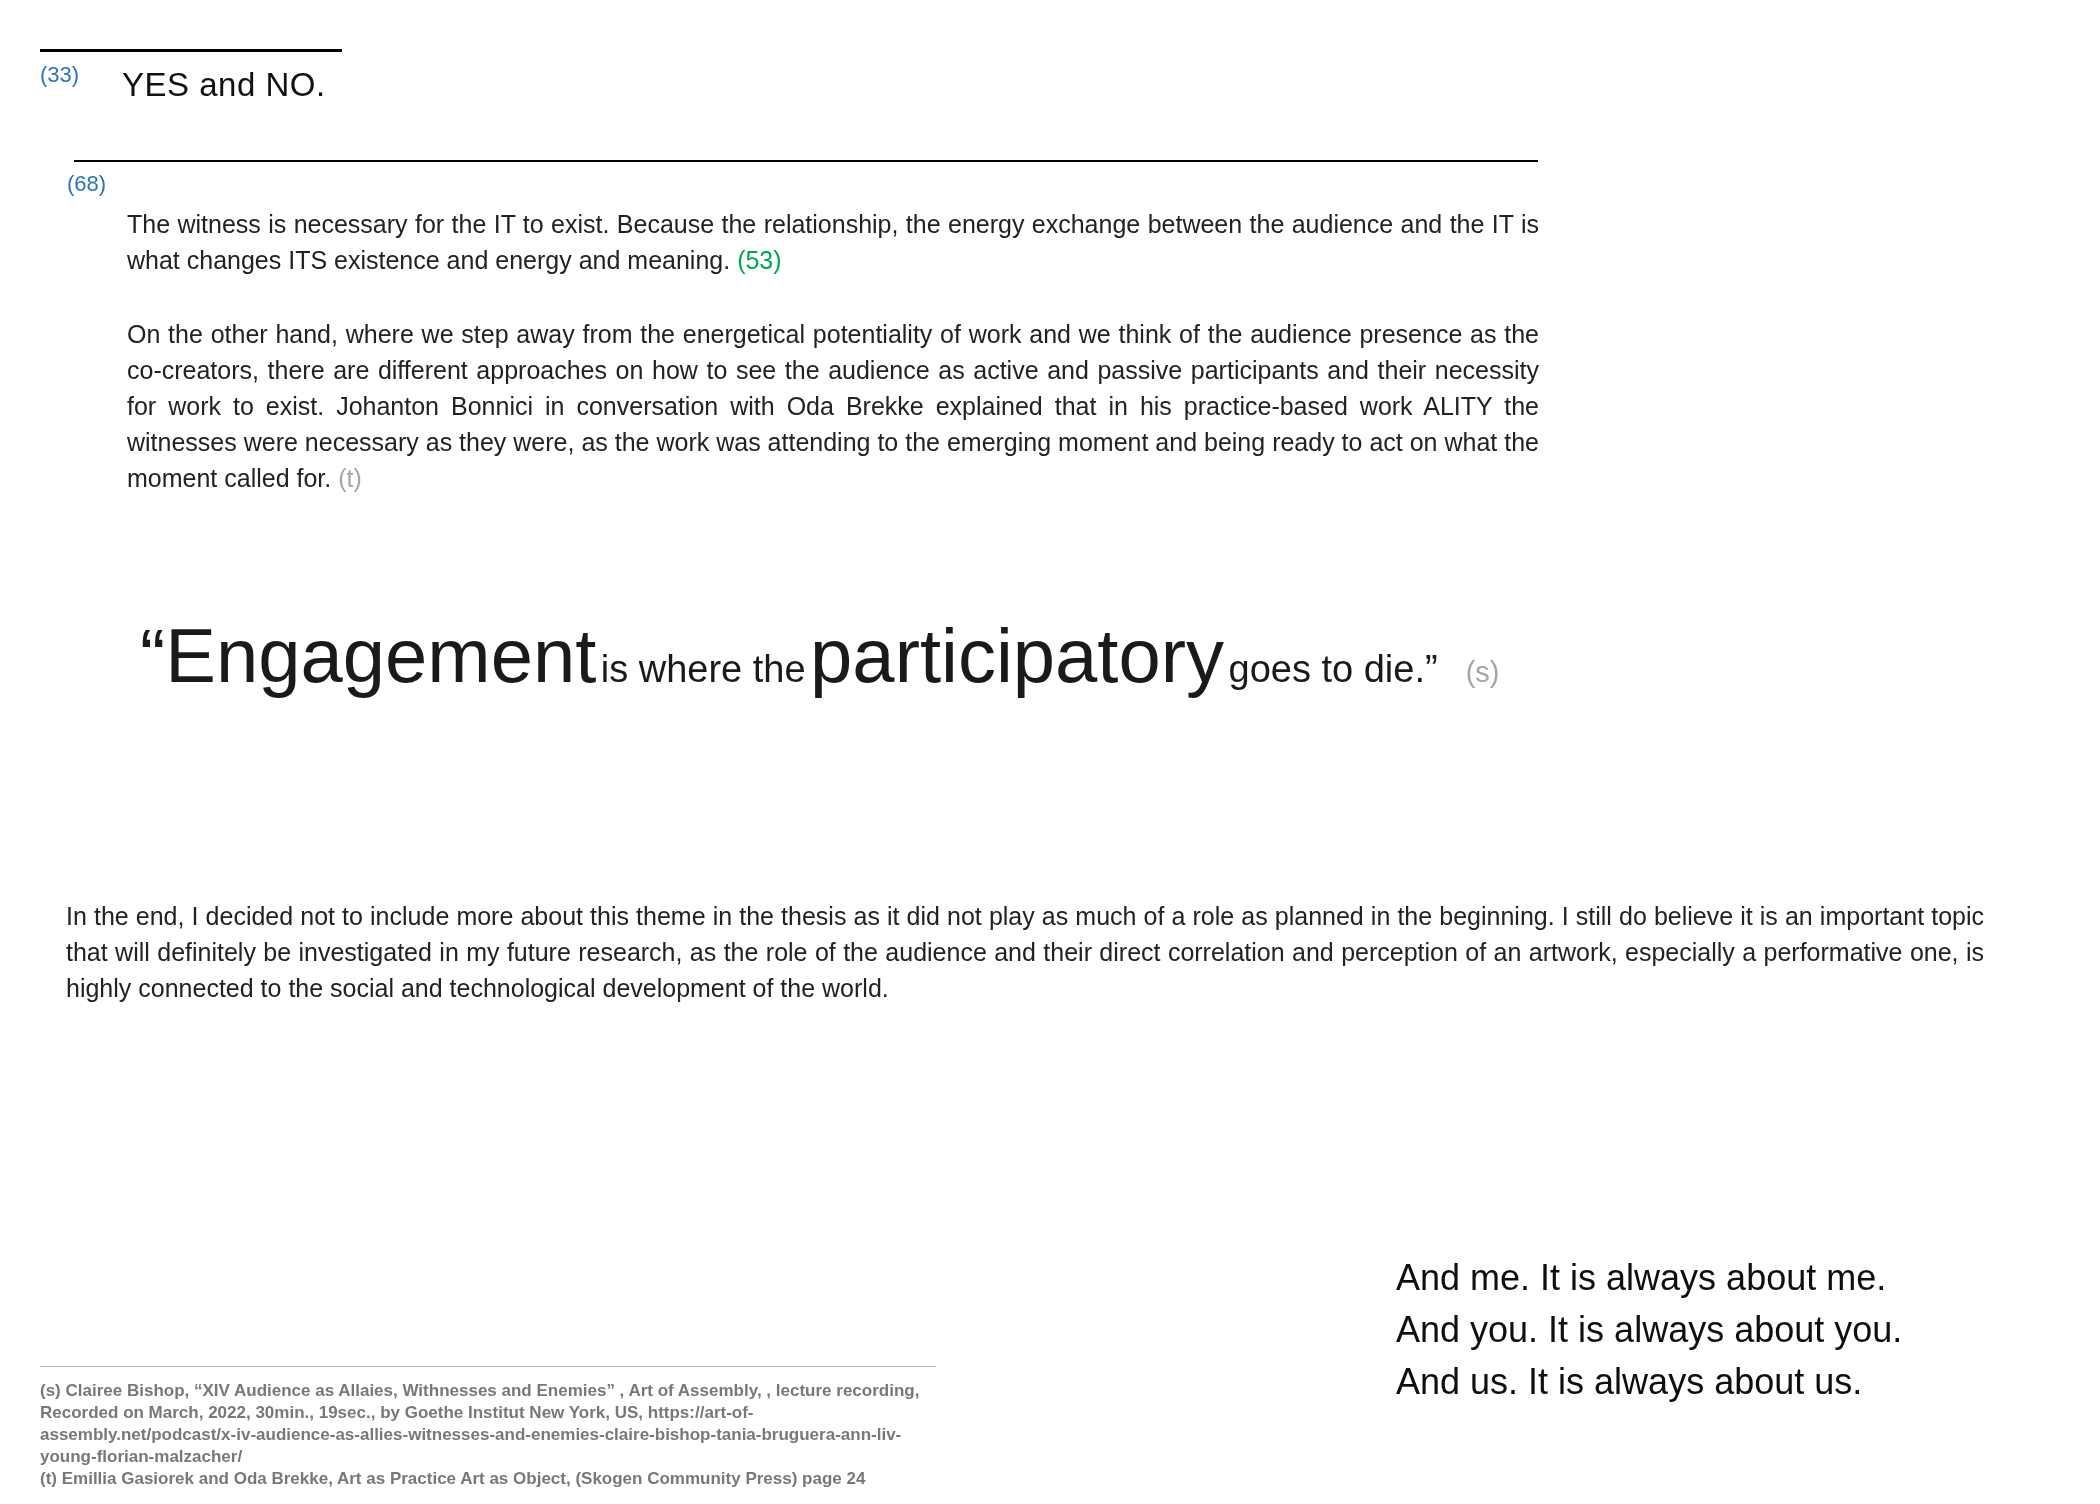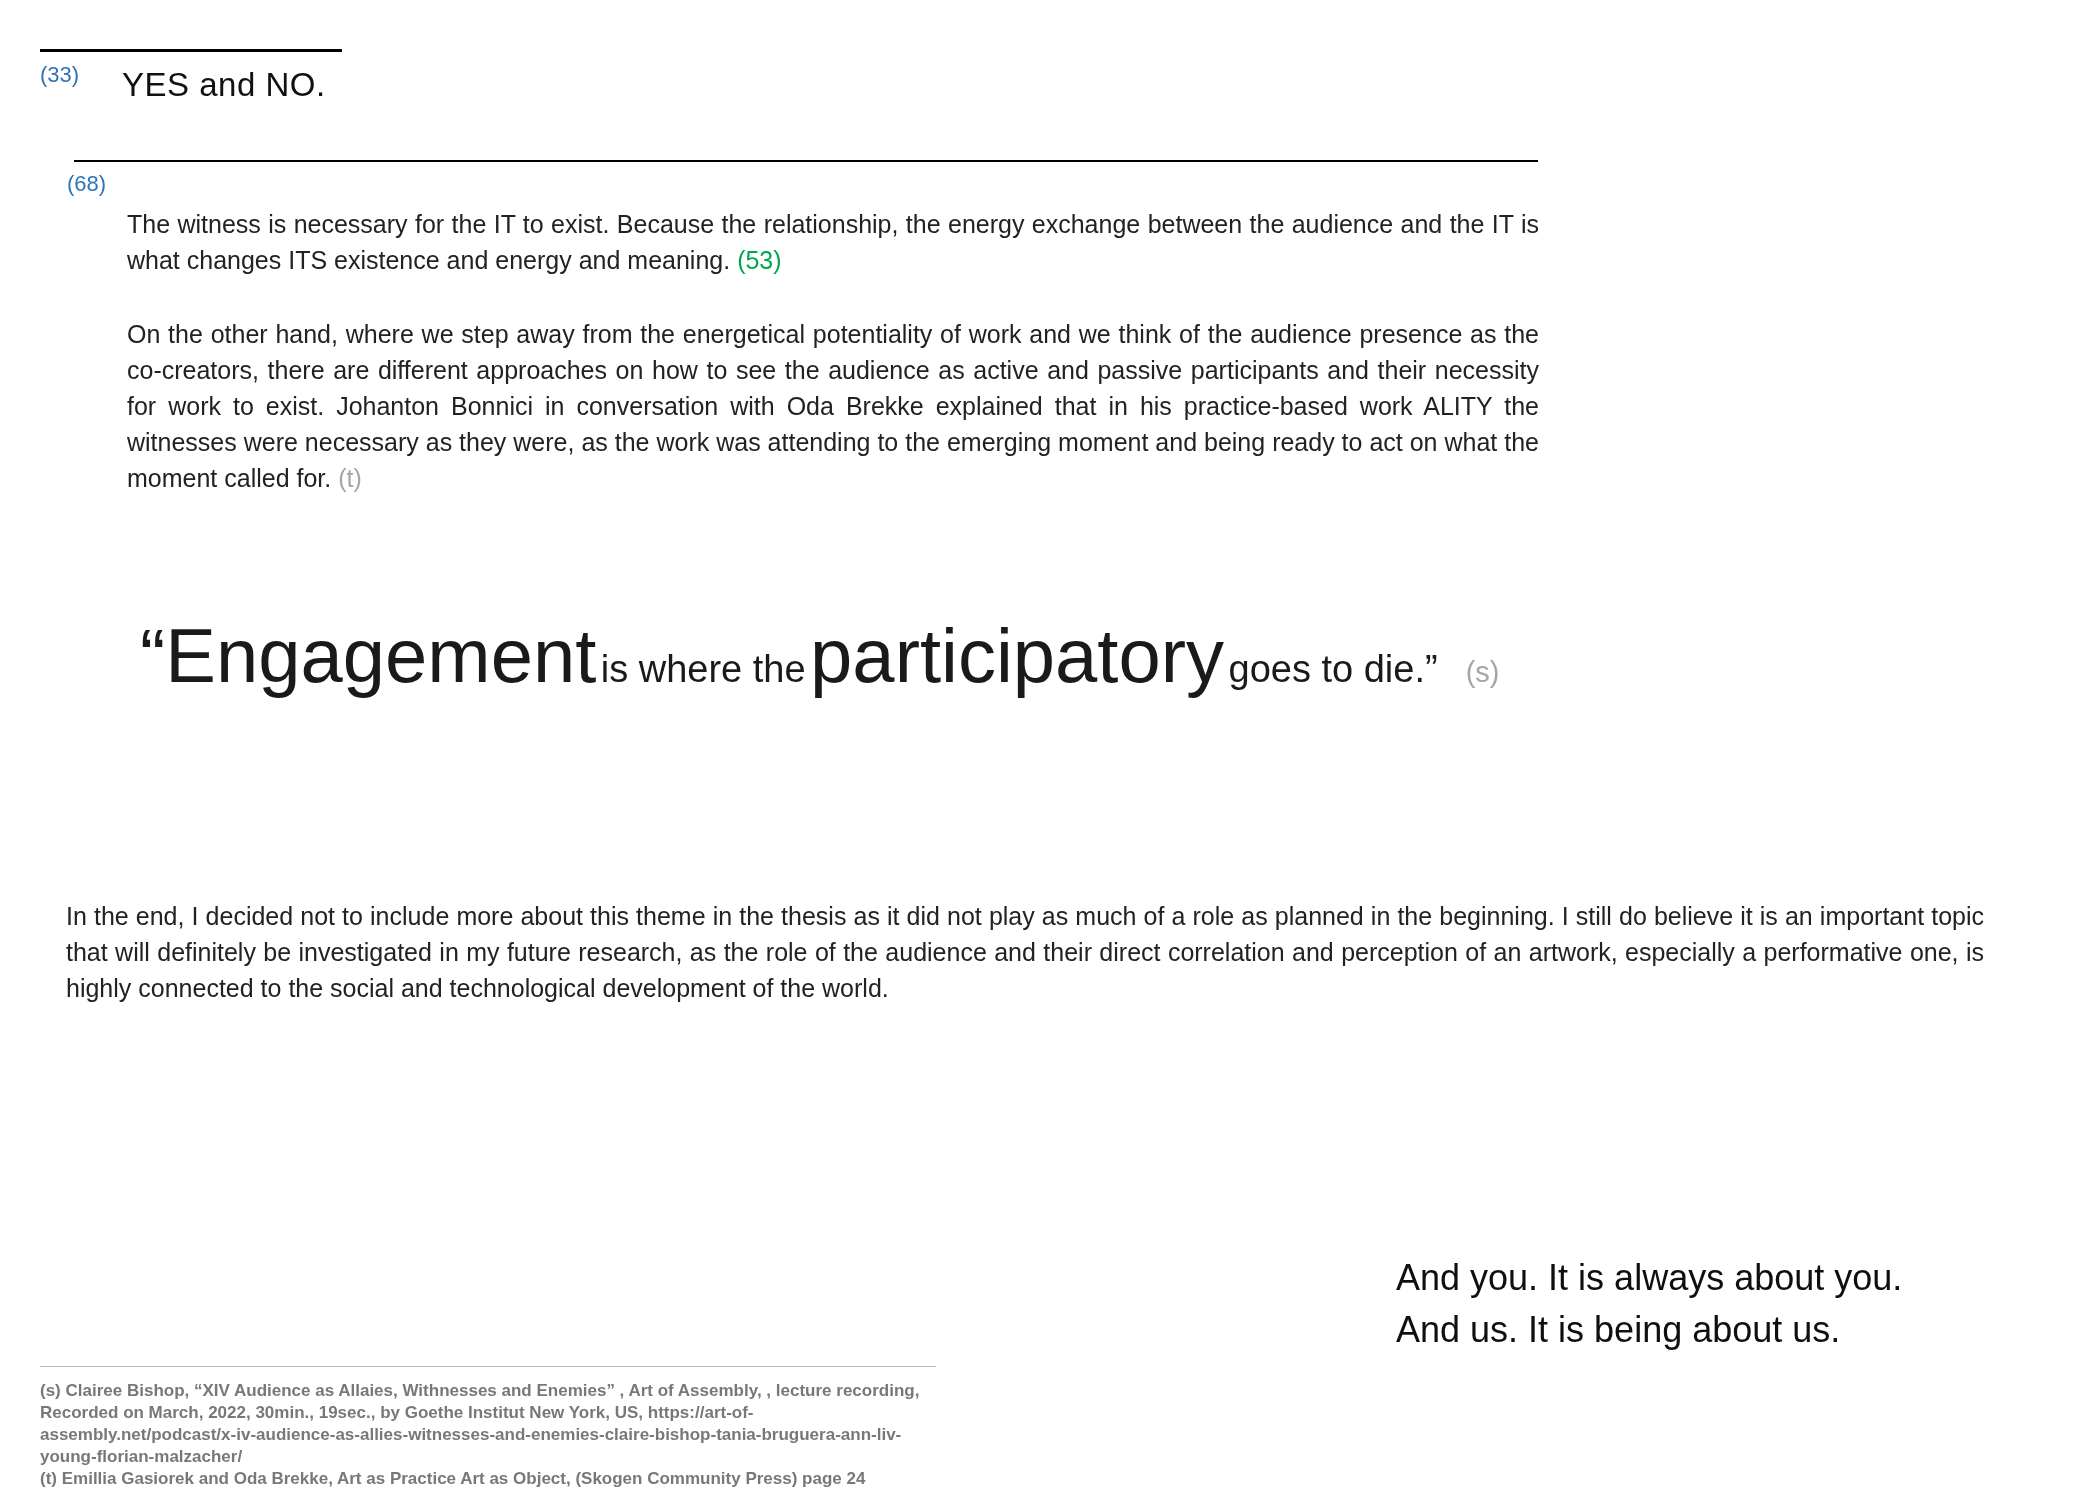--- a/index.html
+++ b/index.html
@@ -134,15 +134,16 @@
 <p class="para p3">In the end, I decided not to include more about this theme in the thesis as it did not play as much of a role as planned in the beginning. I still do believe it is an important topic that will definitely be investigated in my future research, as the role of the audience and their direct correlation and perception of an artwork, especially a performative one, is highly connected to the social and technological development of the world.</p>
 
 <div class="foot-line"></div>
 
 <div class="footnotes">
   <p>(s) Clairee Bishop, “XIV Audience as Allaies, Withnesses and Enemies” , Art of Assembly, , lecture recording, Recorded on March, 2022, 30min., 19sec., by Goethe Institut New York, US, https://art-of-assembly.net/podcast/x-iv-audience-as-allies-witnesses-and-enemies-claire-bishop-tania-bruguera-ann-liv-young-florian-malzacher/</p>
   <p>(t) Emillia Gasiorek and Oda Brekke, Art as Practice Art as Object, (Skogen Community Press) page 24</p>
 </div>
 
 <div class="poem">
+  <div>And me. It is always about me.</div>
   <div>And you. It is always about you.</div>
-  <div>And us. It is being about us.</div>
+  <div>And us. It is always about us.</div>
 </div>
 
 </body></html>

